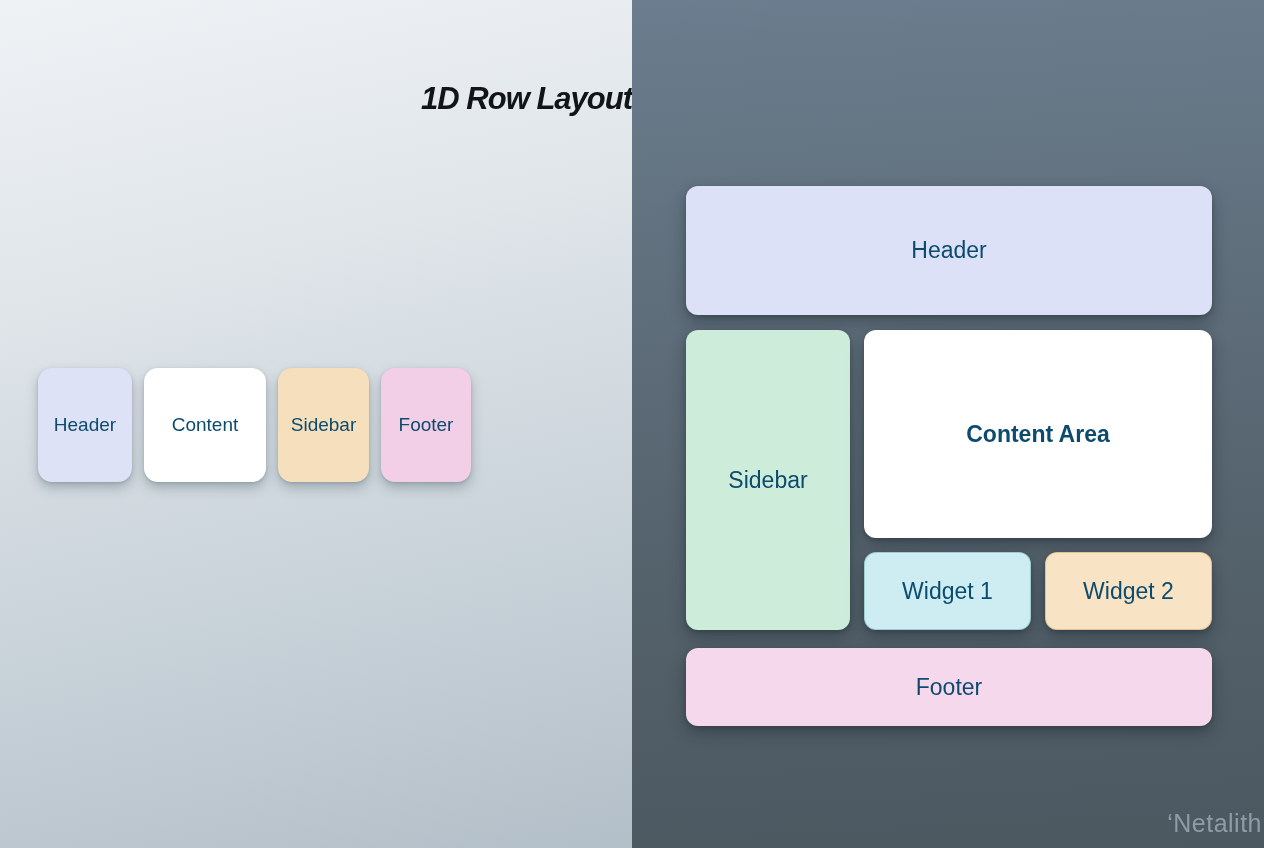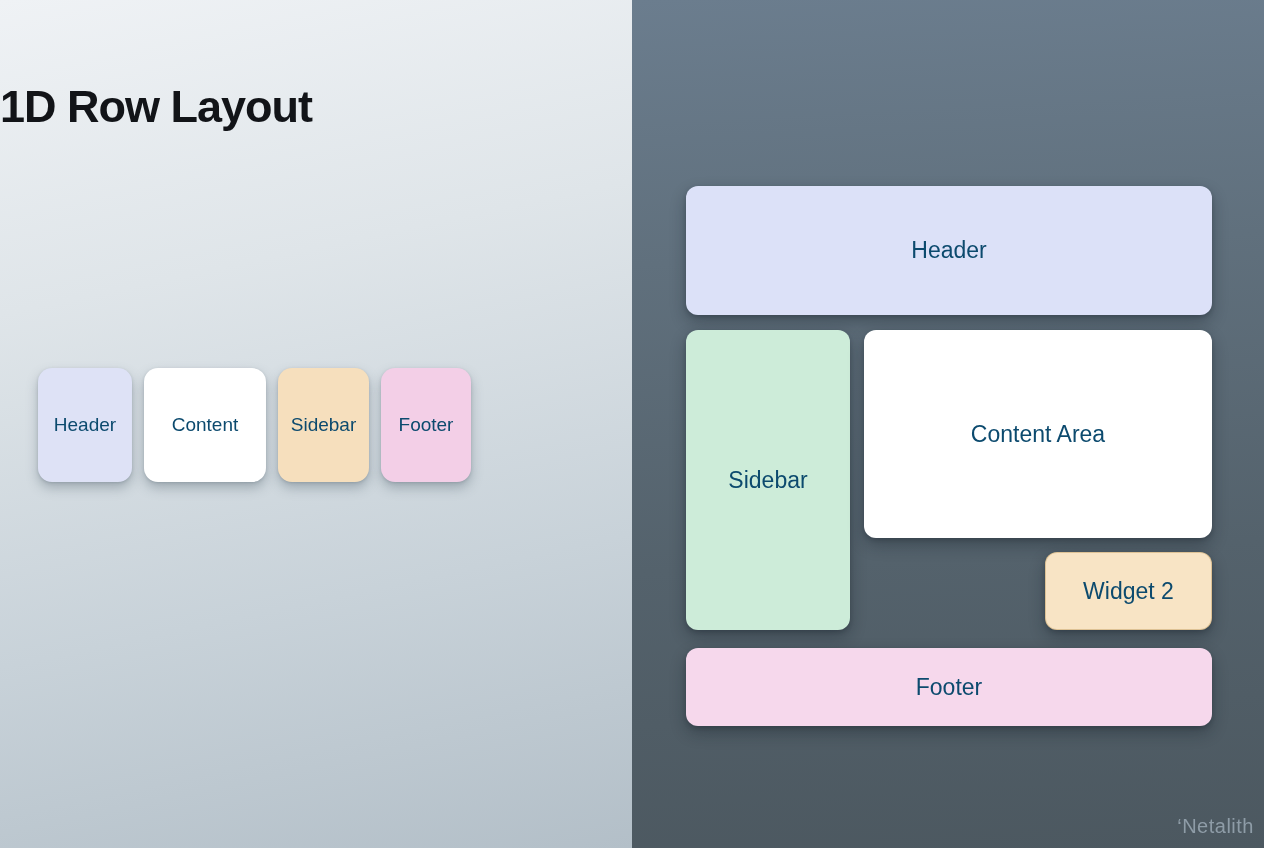--- a/index.html
+++ b/index.html
@@ -14,23 +14,23 @@
   .half{position:relative;width:632px;height:848px;flex:0 0 632px;}
   .half.left{
     background:linear-gradient(168deg,#eff2f5 0%,#dfe5e9 32%,#c8d2d9 68%,#b3bfc8 100%);
   }
   .half.right{
     background:linear-gradient(177deg,#6b7d8e 0%,#60707d 30%,#54626c 65%,#4c5860 100%);
   }
 
   
   .panel-title{
-    margin:0;padding-top:82px;text-align:left;
-    font-size:45px;font-weight:800;letter-spacing:-1px;
-    color:#121418;line-height:1.1;
+    margin:0;padding-top:82px;text-align:right;
+    font-size:31px;font-weight:800;letter-spacing:-1px;
+    color:#121418;line-height:1.1;font-style:italic;
   }
 
   
   .dbox{
     display:flex;align-items:center;justify-content:center;
     font-size:20px;color:#0c4a6e;box-sizing:border-box;
   }
 
   
   .row-1d{
@@ -60,22 +60,22 @@
   .g-sidebar{position:absolute;left:0;top:144px;width:164px;height:300px;}
   .g-content{position:absolute;left:178px;top:144px;width:348px;height:208px;}
   .g-widget1{position:absolute;left:178px;top:366px;width:167px;height:78px;
              border:1px solid rgba(120,175,185,.55);}
   .g-widget2{position:absolute;left:359px;top:366px;width:167px;height:78px;
              border:1px solid rgba(200,165,110,.55);}
   .g-footer{position:absolute;left:0;top:462px;width:526px;height:78px;}
 
   
   .watermark{
-    position:absolute;right:10px;bottom:10px;
-    font-size:20px;color:#8e9ca7;letter-spacing:.5px;
+    position:absolute;right:2px;bottom:10px;
+    font-size:25px;color:#8e9ca7;letter-spacing:.5px;
   }
 </style>
 </head>
 <body>
 
 <div class="stage">
 
   <section class="half left">
     <h1 class="panel-title">1D Row Layout</h1>
 
@@ -97,22 +97,25 @@
 
   <section class="half right">
 
     <div class="grid-2d">
       <div class="dbox g-header" style="background-color: rgb(220, 225, 248);">
         <span>Header</span>
       </div>
       <div class="dbox g-sidebar" style="background-color: rgb(205, 236, 217);">
         <span>Sidebar</span>
       </div>
-      <div class="dbox g-content" style="background-color: rgb(255, 255, 255);">
+      <div class="dbox g-content" style="background-color: rgb(255, 255, 255); font-weight: bold;">
         <span>Content Area</span>
+      </div>
+      <div class="dbox g-widget1" style="background-color: rgb(205, 237, 243);">
+        <span>Widget 1</span>
       </div>
       <div class="dbox g-widget2" style="background-color: rgb(248, 228, 197);">
         <span>Widget 2</span>
       </div>
       <div class="dbox g-footer" style="background-color: rgb(246, 216, 236);">
         <span>Footer</span>
       </div>
     </div>
 
     <div class="watermark">‘Netalith</div>

